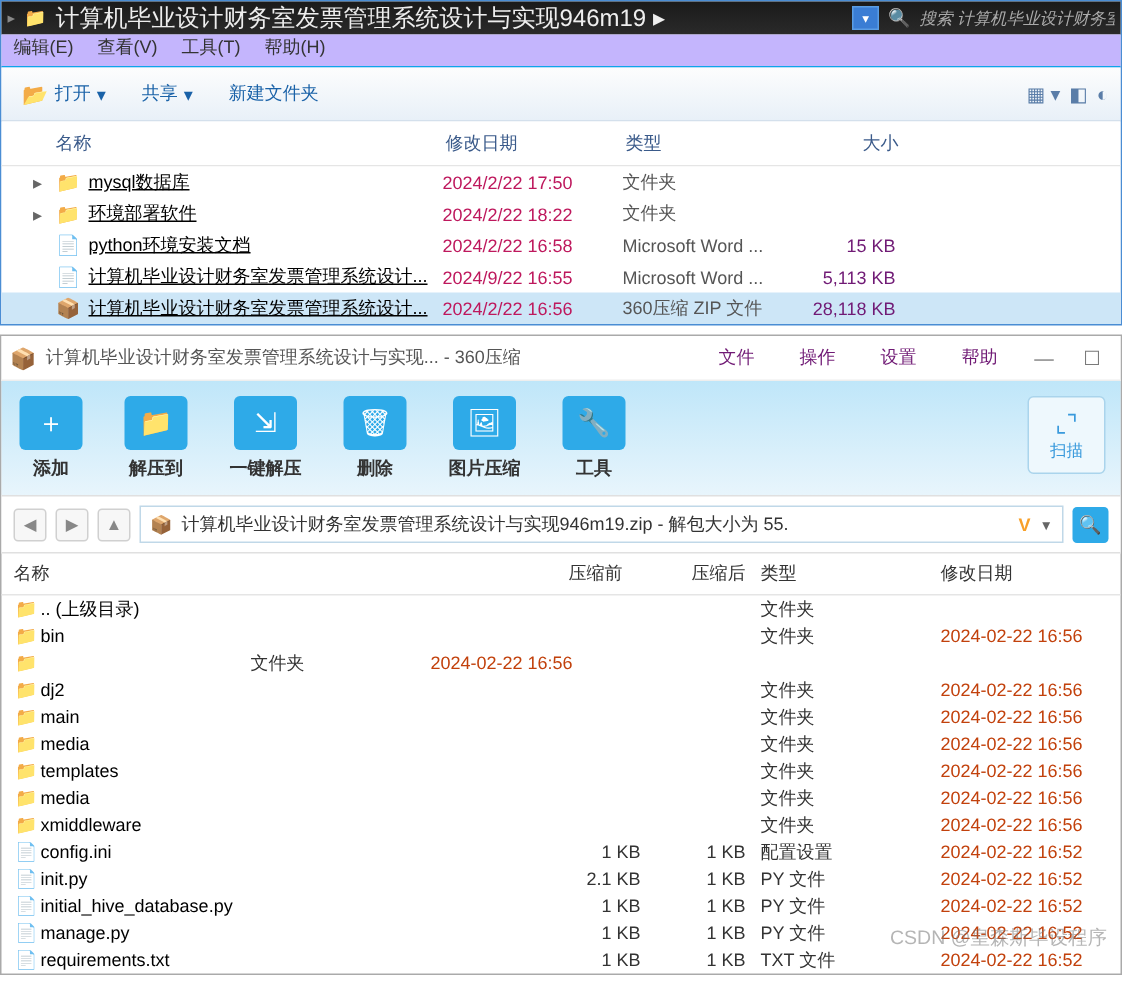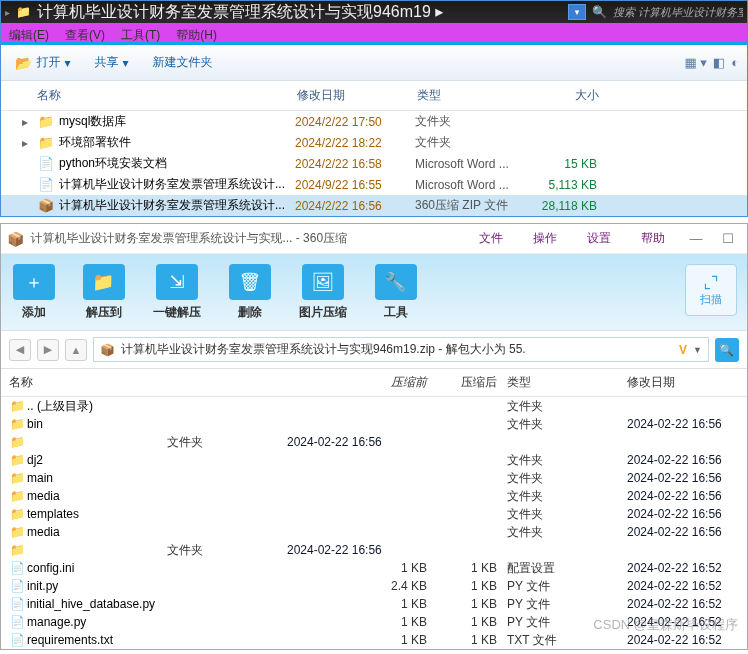--- a/index.html
+++ b/index.html
@@ -8,42 +8,42 @@
     
     .explorer-top { border: 1px solid #4a8dd4; }
     .titlebar { background: linear-gradient(#1a1a1a, #2a2a2a); display: flex; align-items: center; height: 22px; color: #ccc; padding: 0 4px; gap: 6px; }
     .titlebar .nav-icon { color: #888; font-size: 10px; }
     .titlebar .folder-glyph { color: #f8d775; font-size: 12px; }
     .titlebar .path { flex: 1; font-size: 16px; color: #eee; white-space: nowrap; overflow: hidden; }
     .titlebar .dropdown-btn { background: #3a7dd4; width: 18px; height: 16px; display: flex; align-items: center; justify-content: center; color: #fff; border: 1px solid #5a9de4; font-size: 9px; }
     .titlebar .search-glyph { color: #aaa; font-size: 12px; }
     .titlebar .search-hint { color: #aaa; font-style: italic; font-size: 11px; white-space: nowrap; overflow: hidden; max-width: 130px; }
     
-    .menubar { display: flex; gap: 16px; padding: 4px 8px; color: #333; font-size: 12px; height: 22px; align-items: flex-start; background: #d946ef; border-bottom: 3px solid #0ea5e9; }
+    .menubar { display: flex; gap: 16px; padding: 4px 8px; color: #333; font-size: 12px; height: 22px; align-items: flex-end; background: #c4b5fd; border-bottom: 1px solid #0ea5e9; }
     
     .toolbar-explorer { display: flex; align-items: center; gap: 12px; padding: 4px 8px; height: 36px; background: linear-gradient(#fdfdfd, #e8f0f8); border-bottom: 1px solid #d4e0ec; }
     .toolbar-explorer .btn { display: flex; align-items: center; gap: 4px; padding: 2px 6px; color: #1a62a8; cursor: pointer; }
     .toolbar-explorer .btn .icon { font-size: 14px; }
     .toolbar-explorer .spacer { flex: 1; }
     .toolbar-explorer .view-icons { display: flex; gap: 6px; color: #5a7da8; font-size: 13px; }
     
     .columns-header { display: flex; padding: 6px 0 6px 36px; border-bottom: 1px solid #e5e5e5; color: #3a5a8a; font-size: 12px; background: #fff; }
     .col-name { flex: 0 0 260px; }
     .col-date { flex: 0 0 120px; }
     .col-type { flex: 0 0 112px; }
     .col-size { flex: 0 0 80px; text-align: right; padding-right: 10px; }
     
     .file-list { background: #fff; }
     .file-row { display: flex; align-items: center; padding: 3px 0 3px 12px; height: 21px; }
     .file-row .nav-col { width: 24px; display: flex; justify-content: center; color: #666; }
     .file-row .icon { width: 18px; font-size: 13px; text-align: center; }
-    .file-row .name { flex: 0 0 240px; padding-left: 4px; white-space: nowrap; overflow: hidden; text-overflow: ellipsis; }
-    .file-row .date { flex: 0 0 120px; color: #a16207; }
+    .file-row .name { flex: 0 0 240px; padding-left: 4px; white-space: nowrap; overflow: hidden; text-overflow: ellipsis; text-decoration: underline; }
+    .file-row .date { flex: 0 0 120px; color: #be185d; }
     .file-row .type { flex: 0 0 112px; color: #555; white-space: nowrap; overflow: hidden; }
-    .file-row .size { flex: 0 0 80px; text-align: right; padding-right: 10px; color: #15803d; }
+    .file-row .size { flex: 0 0 80px; text-align: right; padding-right: 10px; color: #701a75; }
     .file-row.selected { background: #cde6f7; }
     .file-row.selected .name { color: #000; }
     .icon-folder { color: #f8c351; }
     .icon-word { color: #2b579a; }
     .icon-zip { color: #f89c2f; }
     
     
     .zip-window { margin-top: 6px; border: 1px solid #aaa; background: #fff; }
     .zip-titlebar { display: flex; align-items: center; height: 30px; padding: 0 6px; background: #fff; gap: 6px; border-bottom: 1px solid #eee; }
     .zip-titlebar .app-icon { color: #3a9d3a; font-size: 14px; }
@@ -62,32 +62,32 @@
     .zip-pathbar .nav-btn { width: 22px; height: 22px; border: 1px solid #d0d0d0; border-radius: 3px; background: #f7f7f7; display: flex; align-items: center; justify-content: center; color: #888; font-size: 11px; cursor: pointer; }
     .zip-pathbar .path-field { flex: 1; border: 1px solid #c0d8e8; background: #fff; padding: 3px 6px; display: flex; align-items: center; gap: 6px; }
     .zip-pathbar .path-field .zip-icon { color: #f89c2f; }
     .zip-pathbar .path-field .text { flex: 1; color: #333; }
     .zip-pathbar .path-field .vmark { color: #f8a029; font-weight: bold; }
     .zip-pathbar .path-field .dd { color: #666; font-size: 9px; }
     .zip-pathbar .search-btn { width: 24px; height: 24px; background: #2eaae8; display: flex; align-items: center; justify-content: center; color: #fff; border-radius: 3px; cursor: pointer; }
     
     .zip-columns { display: flex; padding: 5px 0 5px 8px; font-size: 12px; color: #333; border-bottom: 1px solid #e5e5e5; }
     .zcol-name { flex: 0 0 358px; }
-    .zcol-before { flex: 0 0 70px; text-align: right; padding-right: 10px; font-style: italic; }
+    .zcol-before { flex: 0 0 70px; text-align: center; padding-right: 10px; }
     .zcol-after { flex: 0 0 70px; text-align: right; padding-right: 10px; }
     .zcol-type { flex: 0 0 120px; }
     .zcol-date { flex: 1; }
     
     .zip-list .zrow { display: flex; align-items: center; padding: 1px 0 1px 8px; height: 18px; font-size: 12px; }
     .zrow .zicon { width: 18px; text-align: center; font-size: 12px; }
     .zrow .zname { flex: 0 0 340px; }
     .zrow .zbefore { flex: 0 0 70px; text-align: right; padding-right: 10px; color: #333; }
     .zrow .zafter { flex: 0 0 70px; text-align: right; padding-right: 10px; color: #333; }
     .zrow .ztype { flex: 0 0 120px; color: #333; }
-    .zrow .zdate { flex: 1; color: #0f172a; }
+    .zrow .zdate { flex: 1; color: #c2410c; }
     .zicon-folder { color: #f8c351; }
     .zicon-file { color: #888; }
     
     .watermark { position: absolute; right: 10px; bottom: 20px; color: rgba(120,120,120,0.55); font-size: 13px; pointer-events: none; }
   </style>
 </head>
 <body>
 
 <div class="explorer-top">
   <div class="titlebar">
@@ -286,37 +286,38 @@
       <div class="zrow">
         <span class="zicon zicon-folder">📁</span>
         <span class="zname">media</span>
         <span class="zbefore"></span>
         <span class="zafter"></span>
         <span class="ztype">文件夹</span>
         <span class="zdate">2024-02-22 16:56</span>
       </div>
       <div class="zrow">
         <span class="zicon zicon-folder">📁</span>
+        <span class="zname">xmiddleware</span>
         <span class="zbefore"></span>
         <span class="zafter"></span>
         <span class="ztype">文件夹</span>
         <span class="zdate">2024-02-22 16:56</span>
       </div>
       <div class="zrow">
         <span class="zicon zicon-file">📄</span>
         <span class="zname">config.ini</span>
         <span class="zbefore">1 KB</span>
         <span class="zafter">1 KB</span>
         <span class="ztype">配置设置</span>
         <span class="zdate">2024-02-22 16:52</span>
       </div>
       <div class="zrow">
         <span class="zicon zicon-file">📄</span>
         <span class="zname">init.py</span>
-        <span class="zbefore">2.4 KB</span>
+        <span class="zbefore">2.1 KB</span>
         <span class="zafter">1 KB</span>
         <span class="ztype">PY 文件</span>
         <span class="zdate">2024-02-22 16:52</span>
       </div>
       <div class="zrow">
         <span class="zicon zicon-file">📄</span>
         <span class="zname">initial_hive_database.py</span>
         <span class="zbefore">1 KB</span>
         <span class="zafter">1 KB</span>
         <span class="ztype">PY 文件</span>

